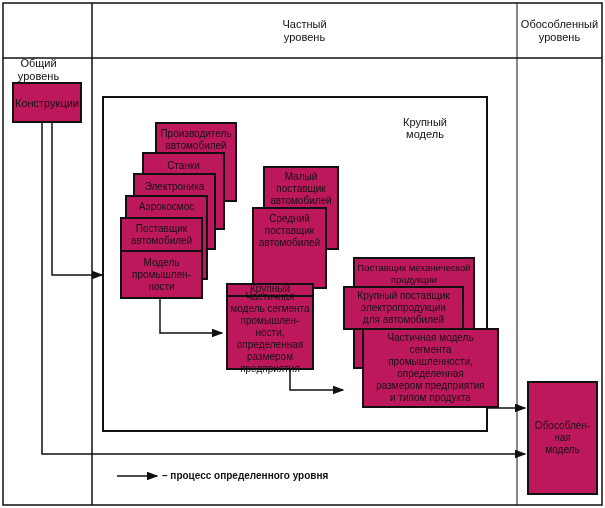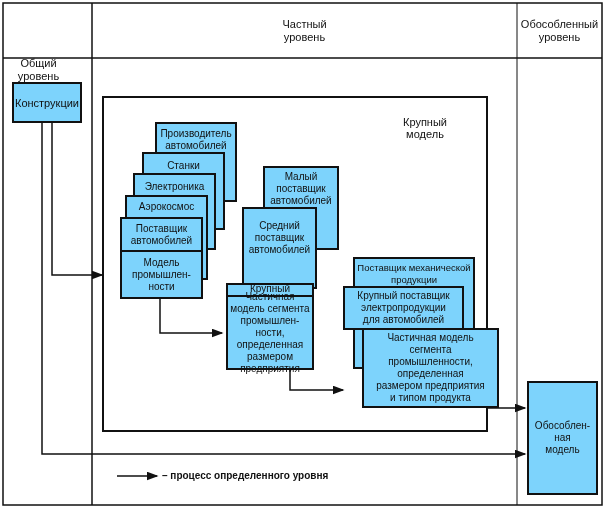--- a/index.html
+++ b/index.html
@@ -1,21 +1,21 @@
 <!DOCTYPE html>
 <html><head>
 <meta charset="utf-8">
 <style>
   html, body { margin:0; padding:0; background:#fff; }
   body { width:605px; height:508px; position:relative; overflow:hidden;
          font-family:"Liberation Sans", sans-serif; color:#111; }
   svg { position:absolute; left:0; top:0; }
   .lbl { position:absolute; text-align:center; font-size:10px; line-height:12px;
          display:flex; align-items:center; justify-content:center; white-space:pre-line; }
-  .box { position:absolute; background:#7dd3fc; border:2px solid #111; box-sizing:border-box; }
+  .box { position:absolute; background:#be185d; border:2px solid #111; box-sizing:border-box; }
   .hdr { font-size:11px; line-height:13px; }
 </style>
 </head>
 <body>
 
 <svg width="605" height="508">
   <defs>
     <marker id="ah" markerWidth="8" markerHeight="6" refX="7" refY="3" orient="auto">
       <path d="M0,0 L8,3 L0,6 z" fill="#111"></path>
     </marker>
@@ -57,21 +57,21 @@
 <div class="box lbl" style="left:125px;top:195px;width:83px;height:85px;align-items:flex-start;padding-top:4px;">Аэрокосмос</div>
 <div class="box lbl" style="left:120px;top:217px;width:83px;height:35px;">Поставщик
 автомобилей</div>
 <div class="box lbl" style="left:120px;top:250px;width:83px;height:49px;">Модель
 промышлен-
 ности</div>
 
 <div class="box lbl" style="left:263px;top:166px;width:76px;height:84px;align-items:flex-start;padding-top:3px;">Малый
 поставщик
 автомобилей</div>
-<div class="box lbl" style="left:242px;top:207px;width:75px;height:82px;align-items:flex-start;padding-top:11px;">Средний
+<div class="box lbl" style="left:252px;top:207px;width:75px;height:82px;align-items:flex-start;padding-top:4px;">Средний
 поставщик
 автомобилей</div>
 <div class="box lbl" style="left:226px;top:249px;width:88px;height:36px;margin-top:34px;">Крупный
 поставщик
 автомобилей</div>
 <div class="box lbl" style="left:226px;top:295px;width:88px;height:75px;">Частичная
 модель сегмента
 промышлен-
 ности,
 определенная

